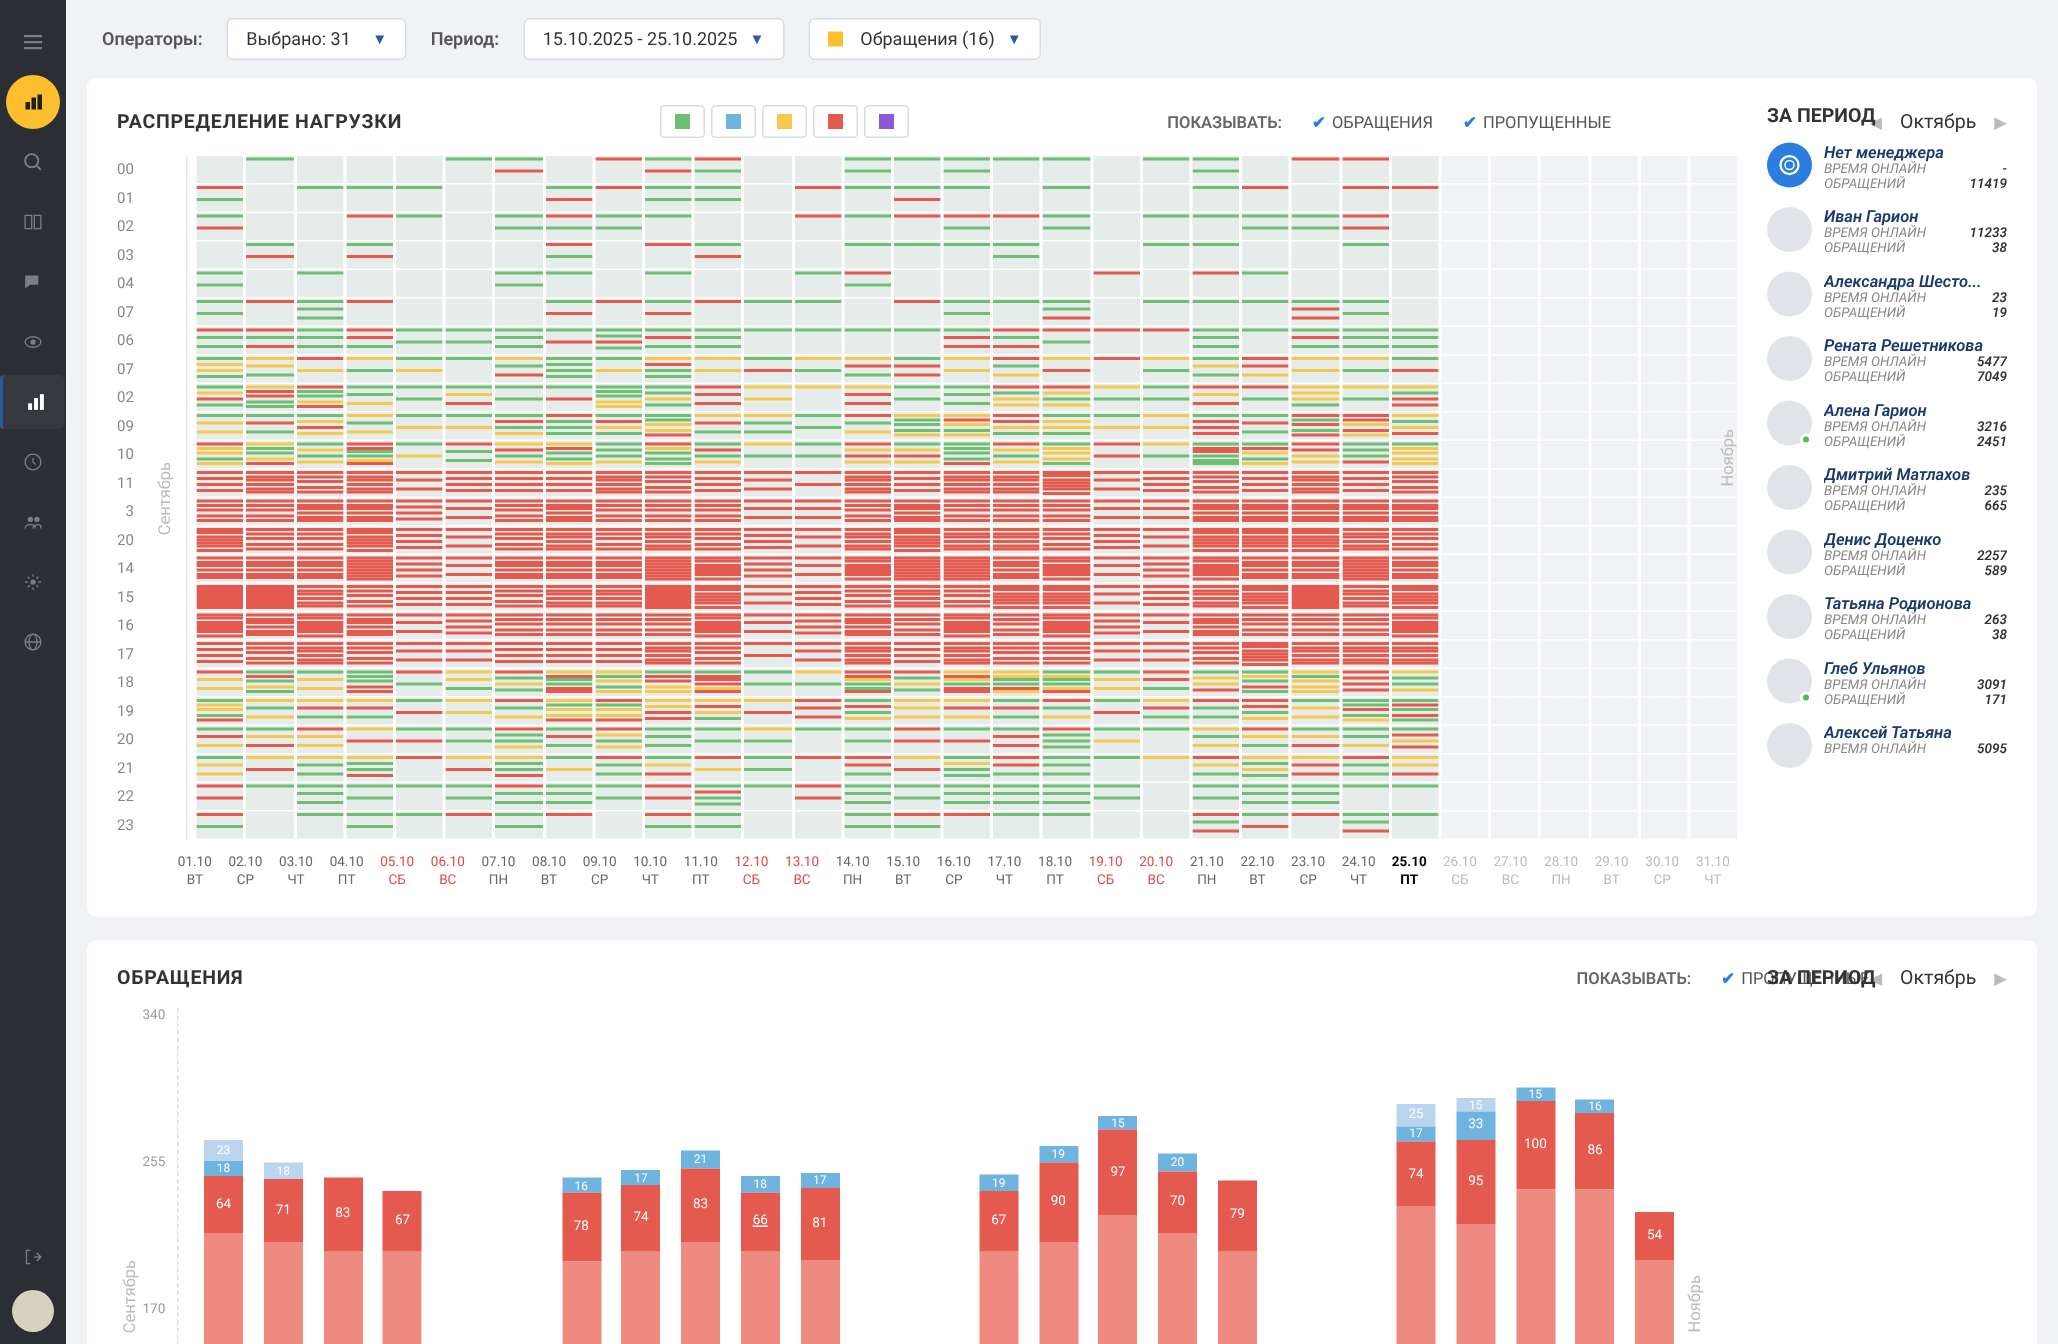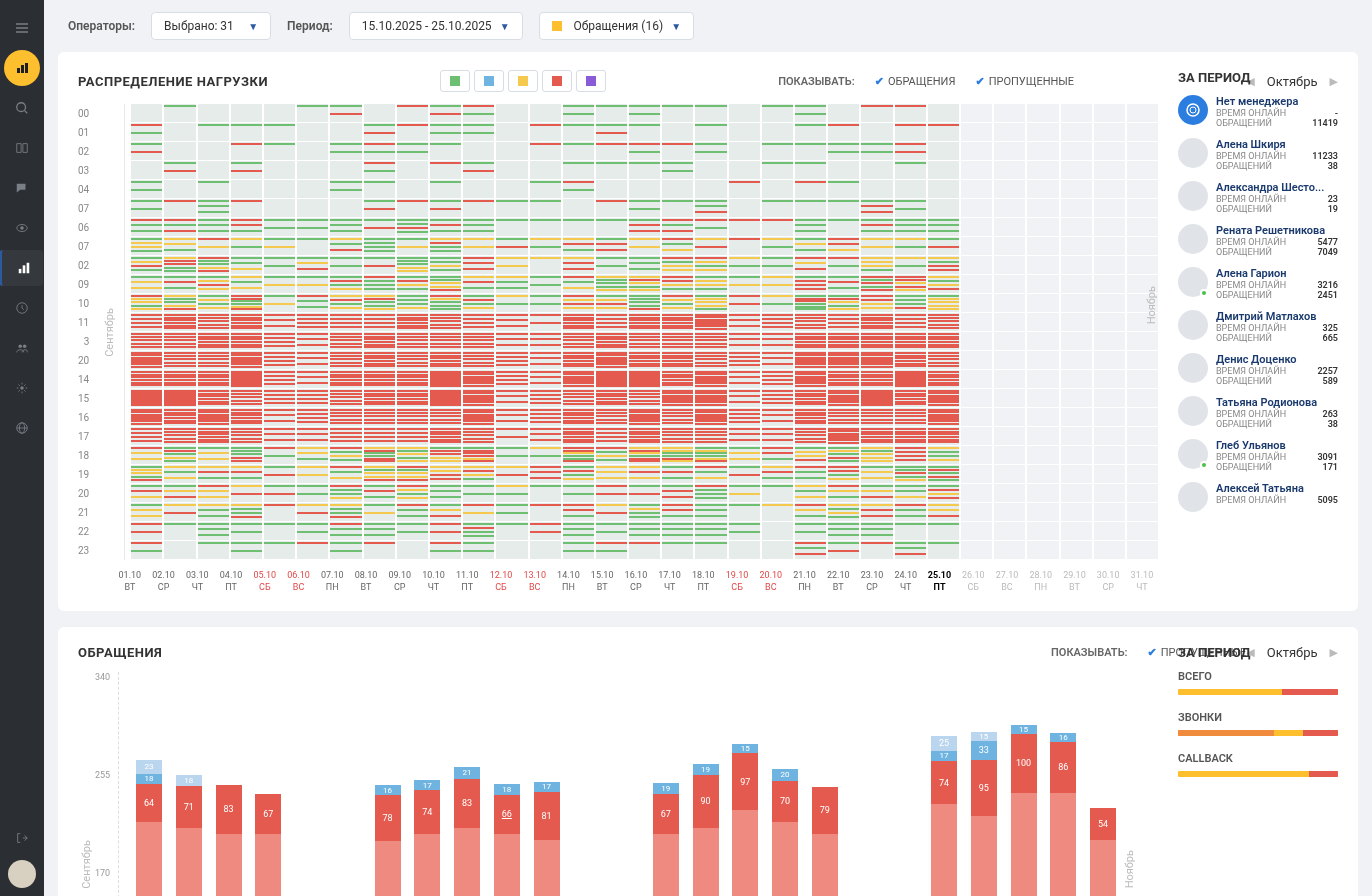--- a/index.html
+++ b/index.html
@@ -47,21 +47,21 @@
 .datecol.weekend { color: #e04848; }
 .datecol.future { color: #bbb; }
 .datecol.today { font-weight: 700; color: #000; }
 
 .period-panel { position: absolute; right: 20px; top: 18px; bottom: 18px; width: 160px; overflow-y: auto; }
 .period-title { font-size: 13px; font-weight: 700; margin-bottom: 10px; }
 .operator-row { display: flex; gap: 8px; margin-bottom: 10px; }
 .op-avatar { width: 30px; height: 30px; border-radius: 50%; background: #e0e4e8; position: relative; flex-shrink: 0; background-size: cover; }
 .op-avatar.system { background: #2c7de0; display: flex; align-items: center; justify-content: center; color: #fff; }
 .op-avatar .dot { position: absolute; bottom: 0; right: 0; width: 8px; height: 8px; background: #4ac04a; border: 2px solid #fff; border-radius: 50%; }
-.op-info { font-size: 10px; flex: 1; overflow: hidden; }
+.op-info { font-size: 10px; flex: 1; overflow: hidden; font-style: italic; }
 .op-name { font-size: 11px; font-weight: 600; color: #1a3a6e; white-space: nowrap; overflow: hidden; text-overflow: ellipsis; }
 .op-stat { display: flex; justify-content: space-between; color: #888; font-size: 9px; }
 .op-stat .val { color: #333; font-weight: 600; }
 
 .heatmap-container { padding-right: 180px; }
 
 .chart2 { position: relative; height: 226px; display: flex; }
 .yaxis2 { display: flex; flex-direction: column; justify-content: space-between; font-size: 9px; color: #999; padding-right: 8px; padding-bottom: 20px; text-align: right; }
 .bars-area { flex: 1; display: flex; gap: 4px; align-items: flex-end; border-left: 1px dashed #ddd; padding-left: 12px; padding-bottom: 0; }
 .barcol { flex: 1; display: flex; flex-direction: column-reverse; align-items: center; gap: 0; }
@@ -3473,21 +3473,21 @@
               </div>
     <div class="op-stat">
                 <span>ОБРАЩЕНИЙ</span>
                 <span class="val">11419</span>
               </div>
   </div>
           </div>
           <div class="operator-row">
             <div class="op-avatar"></div>
   <div class="op-info">
-    <div class="op-name">Алена Шкиря</div>
+    <div class="op-name">Иван Гарион</div>
     <div class="op-stat">
                 <span>ВРЕМЯ ОНЛАЙН</span>
                 <span class="val">11233</span>
               </div>
     <div class="op-stat">
                 <span>ОБРАЩЕНИЙ</span>
                 <span class="val">38</span>
               </div>
   </div>
           </div>
@@ -3534,21 +3534,21 @@
                 <span class="val">2451</span>
               </div>
   </div>
           </div>
           <div class="operator-row">
             <div class="op-avatar"></div>
   <div class="op-info">
     <div class="op-name">Дмитрий Матлахов</div>
     <div class="op-stat">
                 <span>ВРЕМЯ ОНЛАЙН</span>
-                <span class="val">325</span>
+                <span class="val">235</span>
               </div>
     <div class="op-stat">
                 <span>ОБРАЩЕНИЙ</span>
                 <span class="val">665</span>
               </div>
   </div>
           </div>
           <div class="operator-row">
             <div class="op-avatar"></div>
   <div class="op-info">
@@ -3733,27 +3733,15 @@
             <div class="barcol">
               <div class="seg" style="background: rgb(239, 138, 128); height: 58.8235px;"></div>
               <div class="seg" style="background: rgb(229, 90, 79); height: 31.7647px;">54</div>
             </div>
           </div>
         <div class="vert-label" style="align-self:flex-end;margin-bottom:10px;">Ноябрь</div>
       </div>
     </div>
     <div class="period2">
       <div class="period-title">ЗА ПЕРИОД</div>
-      <div id="summary">
-          <div class="summary-row">ВСЕГО<div class="summary-bar">
-              <span class="red" style="width:35%"></span>
-            </div></div>
-          <div class="summary-row">ЗВОНКИ<div class="summary-bar">
-              <span class="orange" style="width:60%"></span>
-              <span class="red" style="width:22%"></span>
-            </div></div>
-          <div class="summary-row">CALLBACK<div class="summary-bar">
-              <span class="red" style="width:18%"></span>
-            </div></div>
-        </div>
     </div>
   </div>
 </div>
 
 </body></html>

